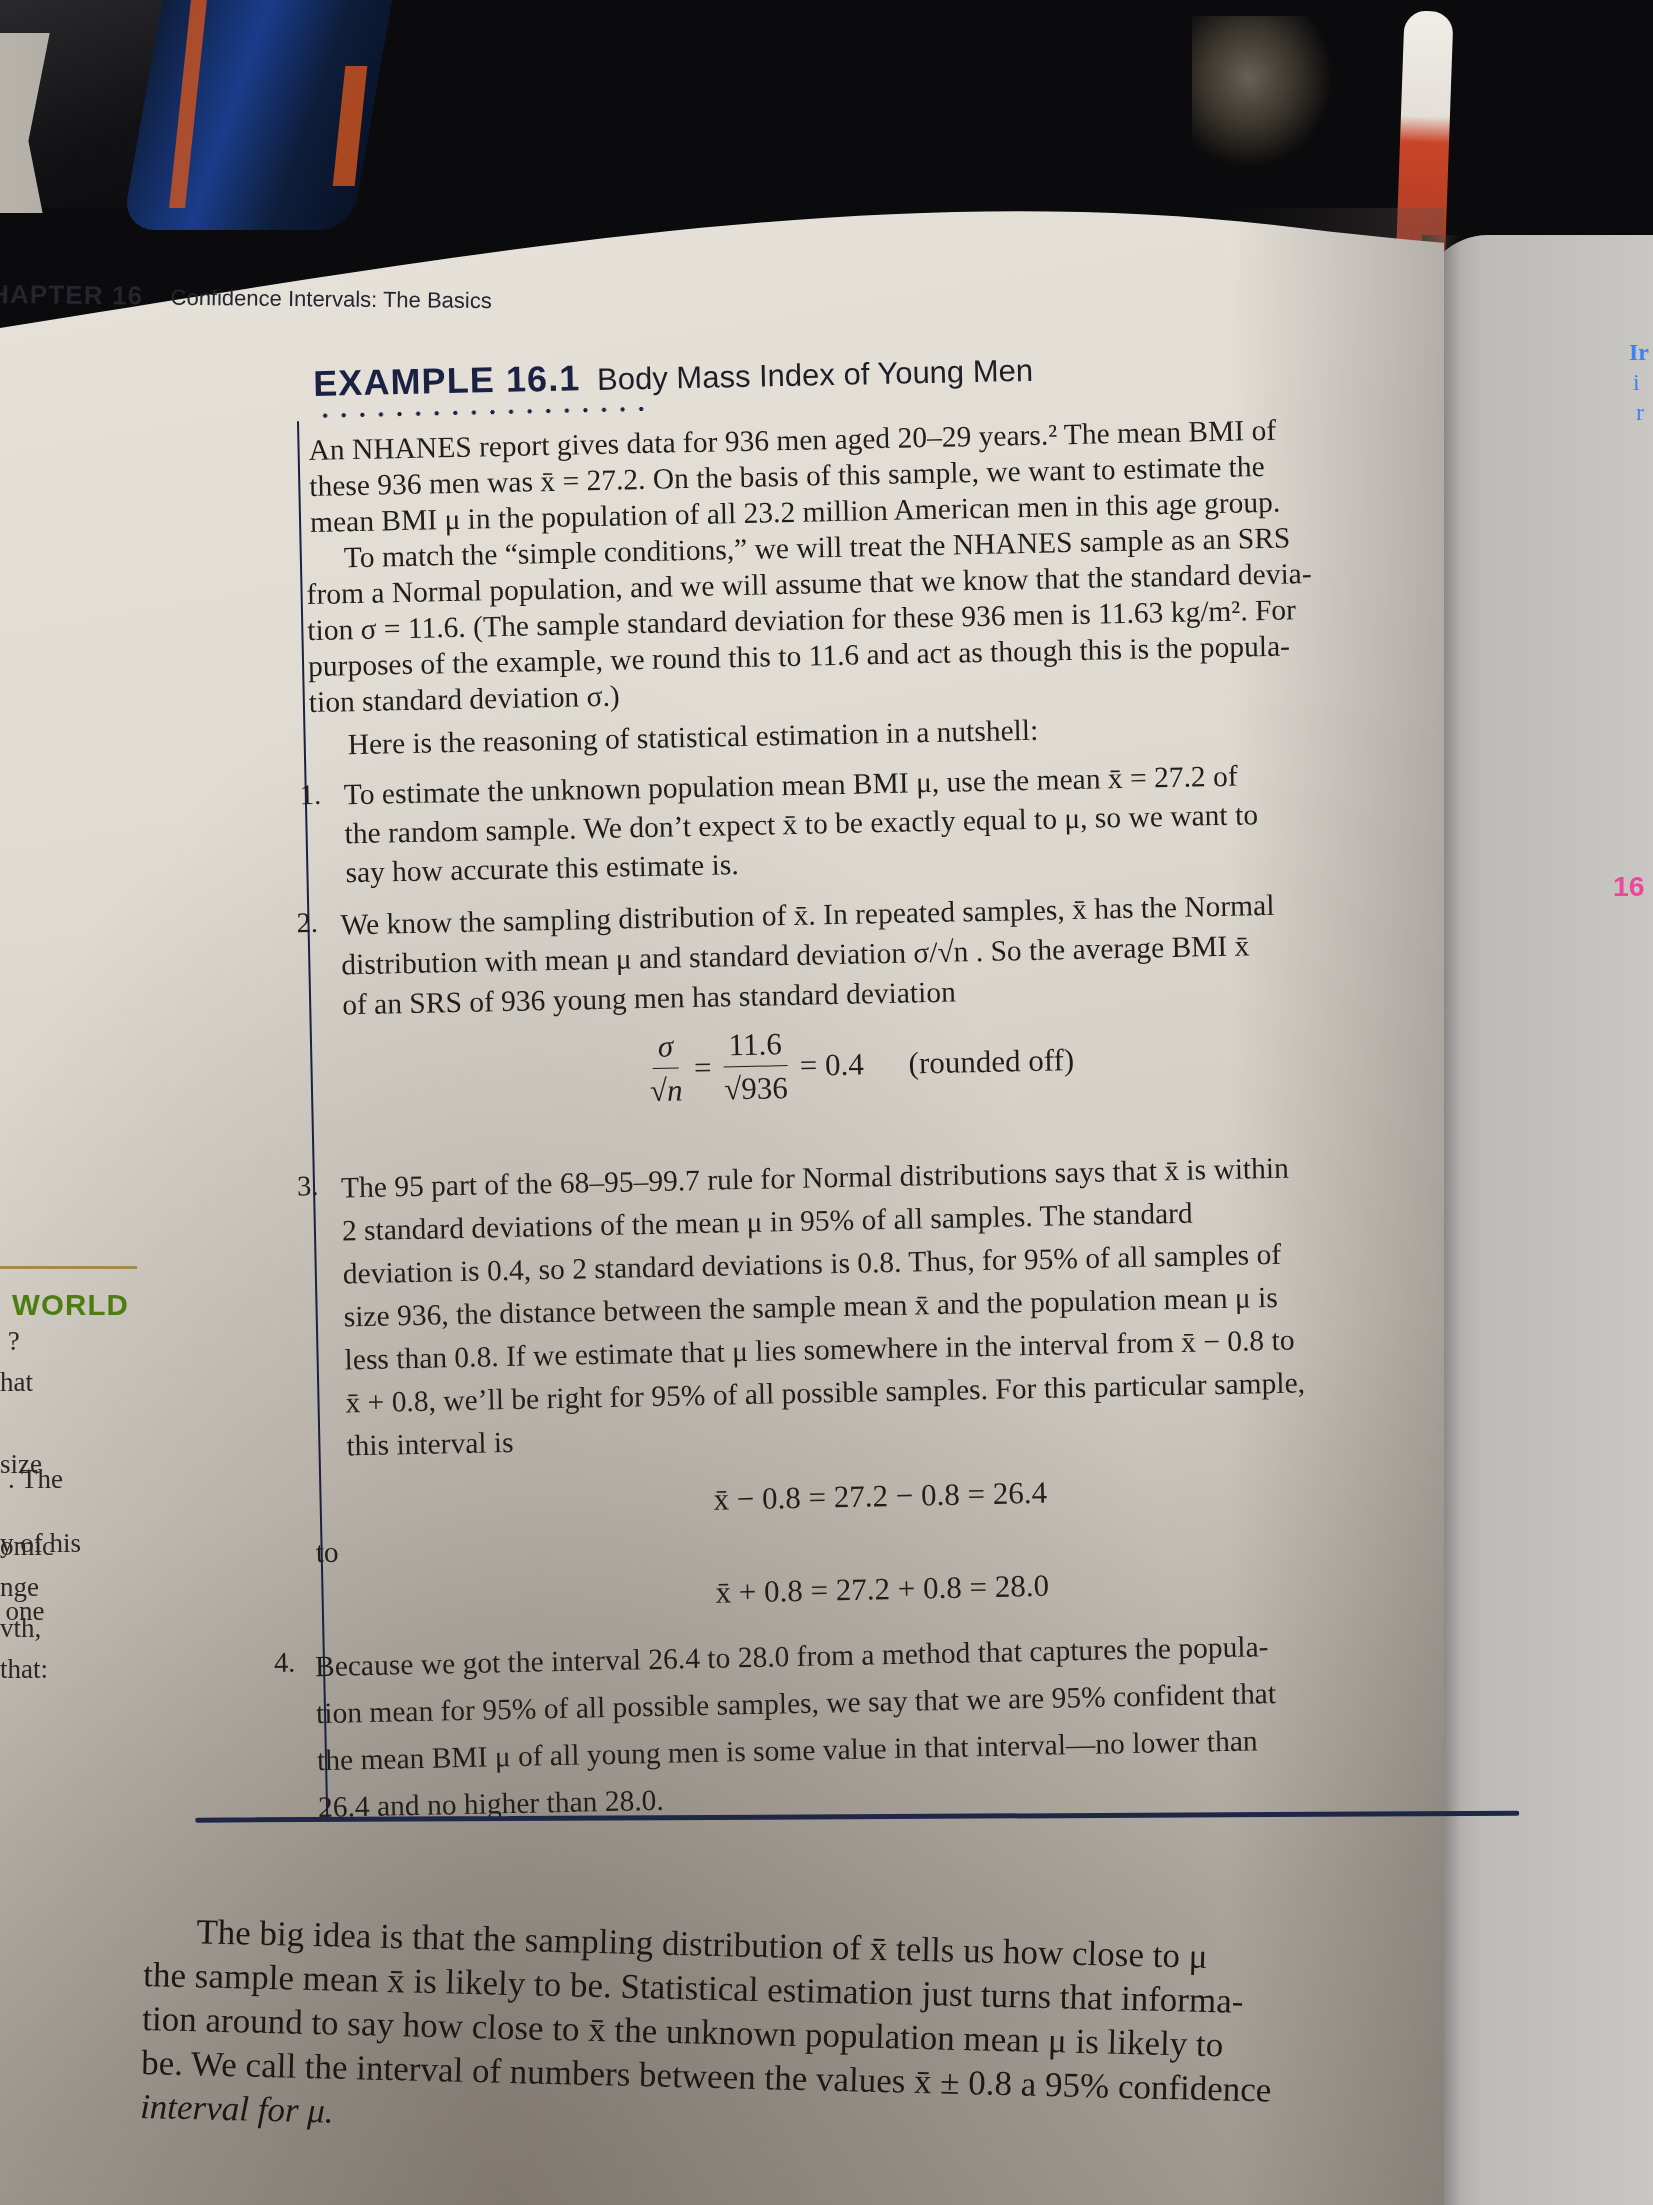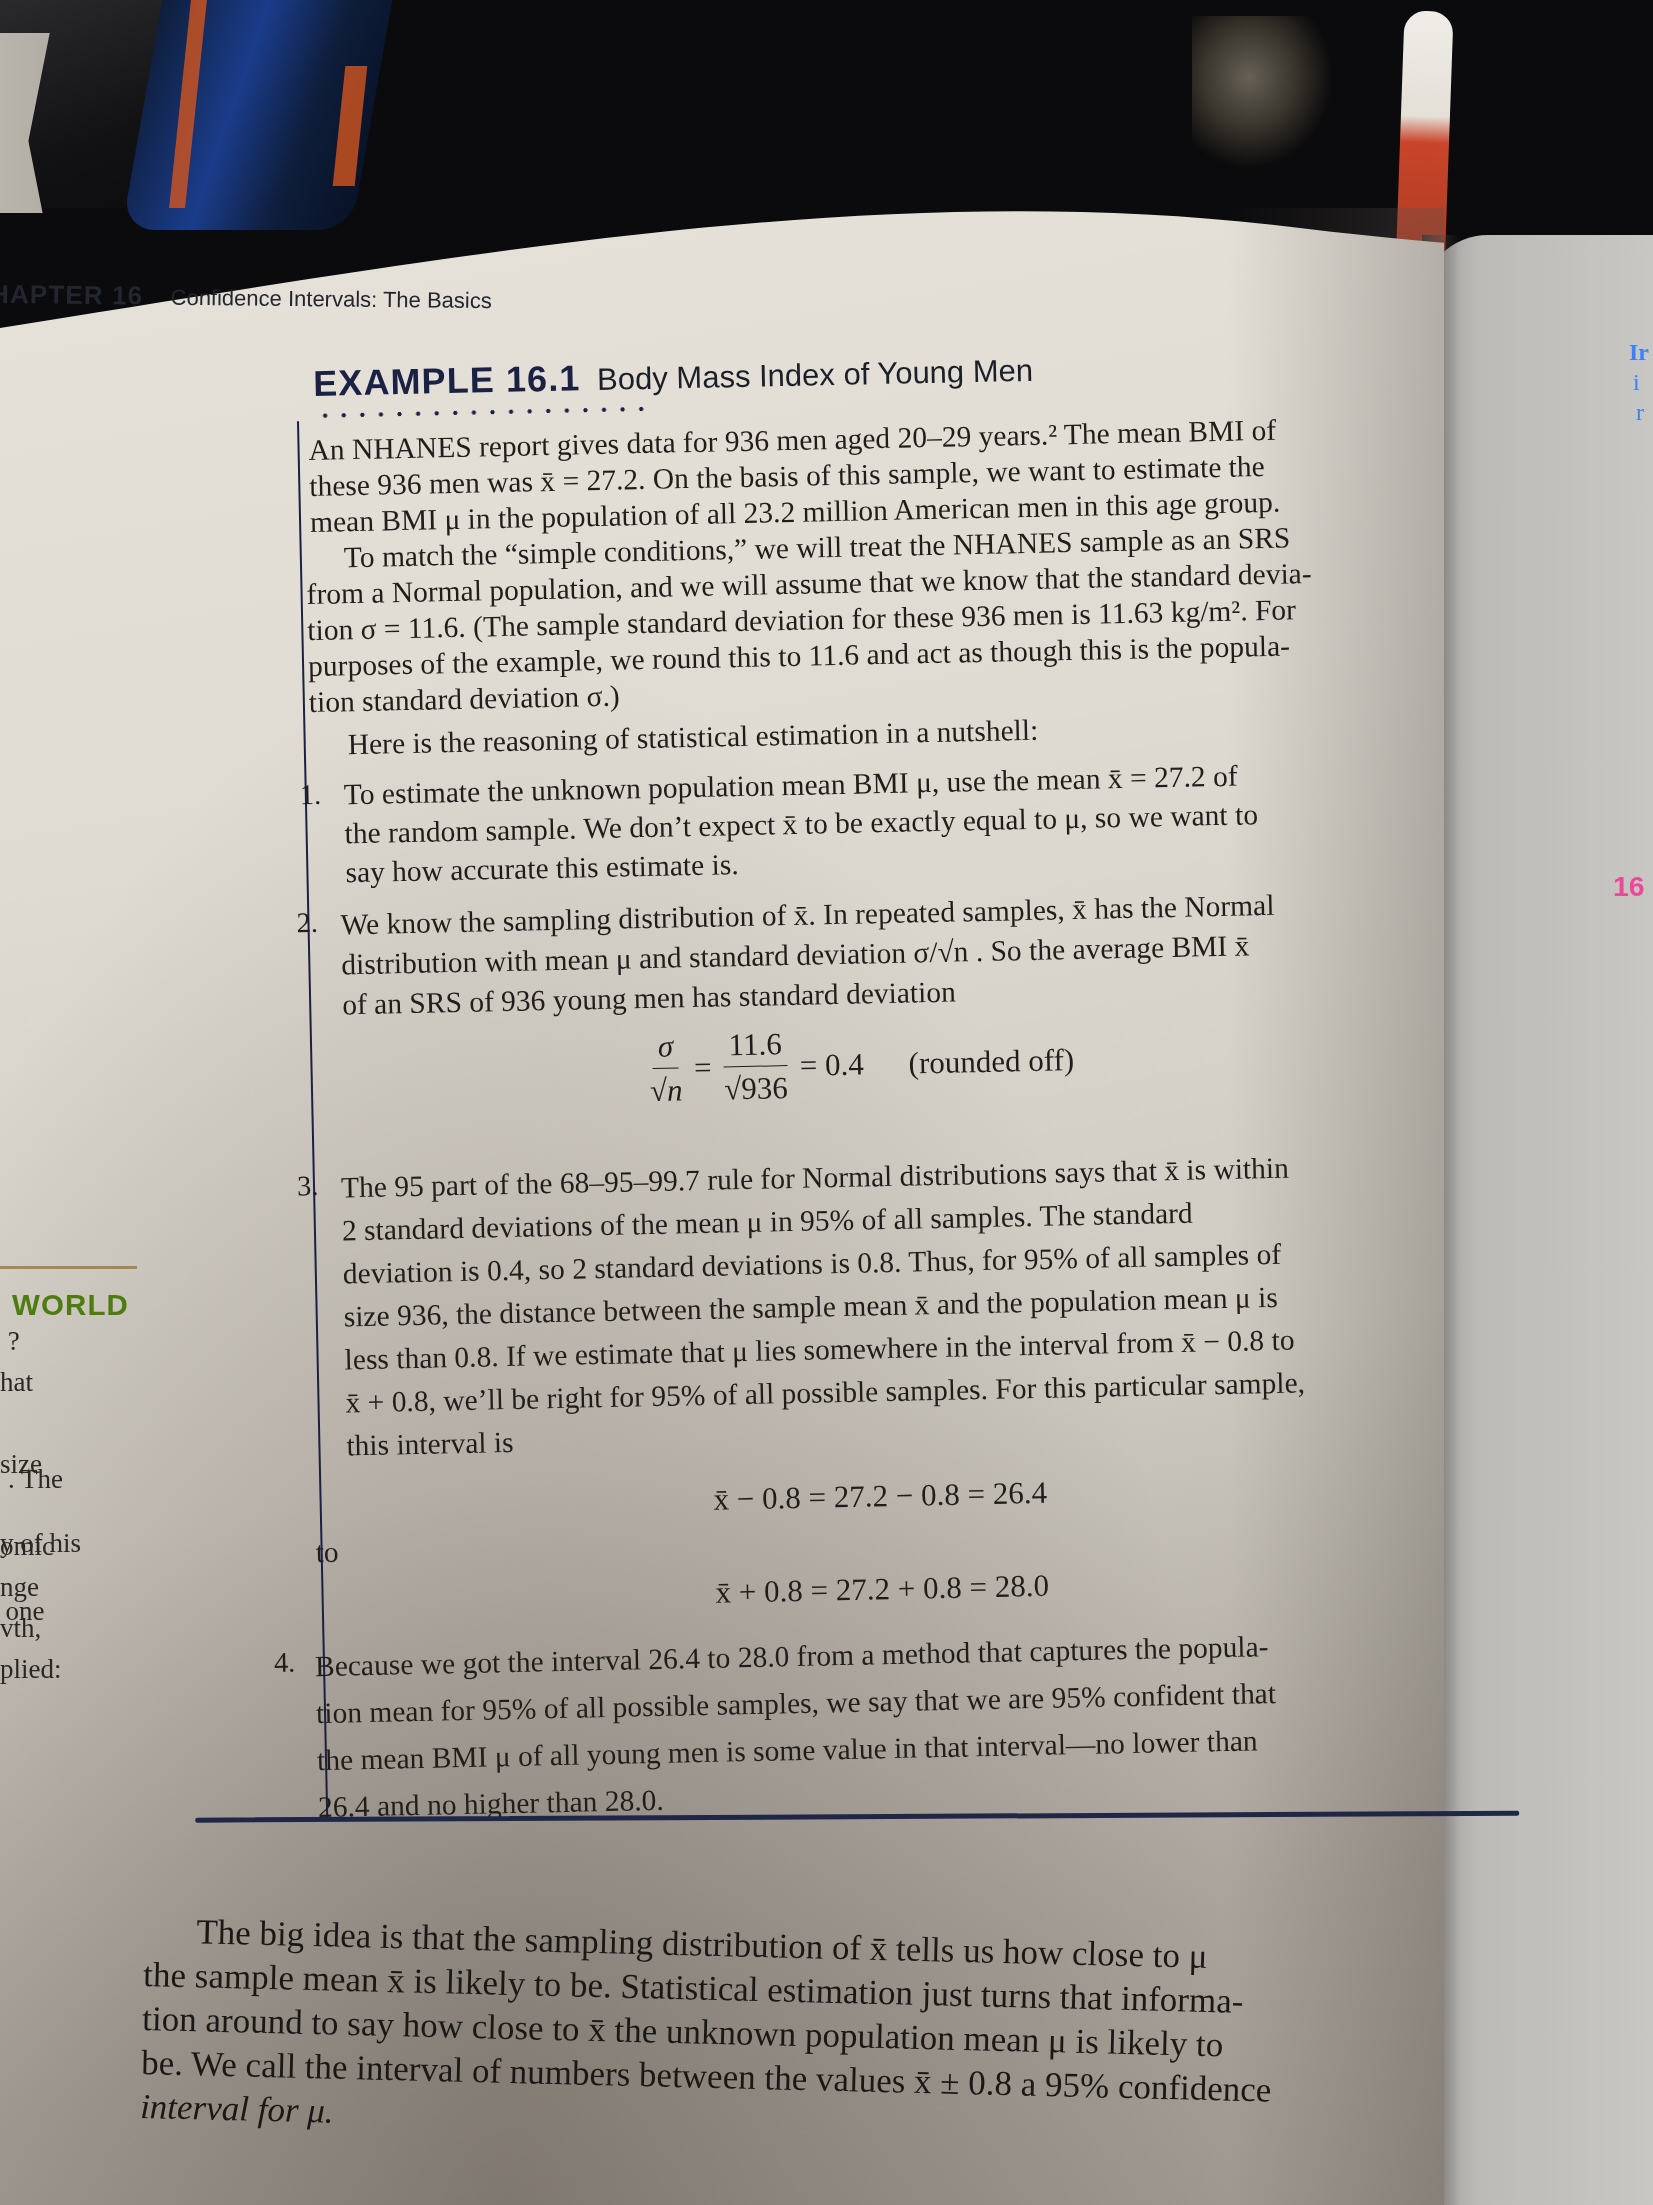--- a/index.html
+++ b/index.html
@@ -170,21 +170,21 @@
 <div class="margin-rule"></div>
 <div class="margin-head">WORLD</div>
 <div class="margin-line" style="top:1326px; left:7.7px;">?</div>
 <div class="margin-line" style="top:1367px;">hat</div>
 <div class="margin-line" style="top:1464px;margin-left:8px;">. The</div>
 <div class="margin-line" style="top:1449px;">size</div>
 <div class="margin-line" style="top:1528px;">y of his</div>
 <div class="margin-line" style="top:1531px;">omic</div>
 <div class="margin-line" style="top:1572px;">nge</div>
 <div class="margin-line" style="top:1613px;">vth,</div>
-<div class="margin-line" style="top:1654px;">plied:</div>
+<div class="margin-line" style="top:1654px;">that:</div>
 <div class="margin-line" style="top:1596px; left:5.5px;text-align:center;">one</div>
 
 <div class="example">
   <div class="ex-title">
     <span class="label">EXAMPLE 16.1</span>
     <span class="name">Body Mass Index of Young Men</span>
   </div>
   <div class="ex-dots"></div>
   <div class="ex-left-rule"></div>
 

